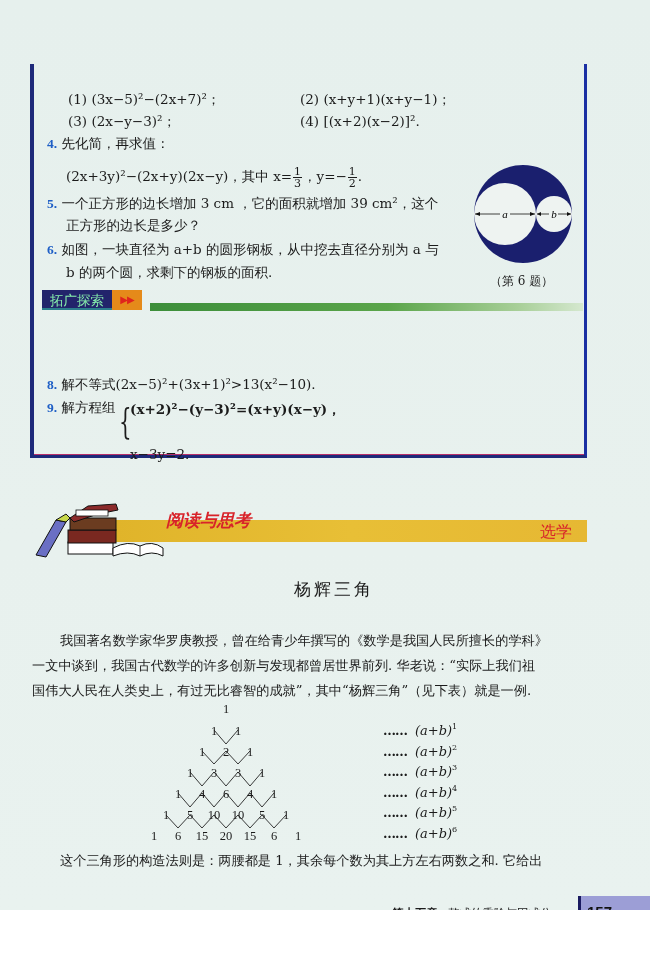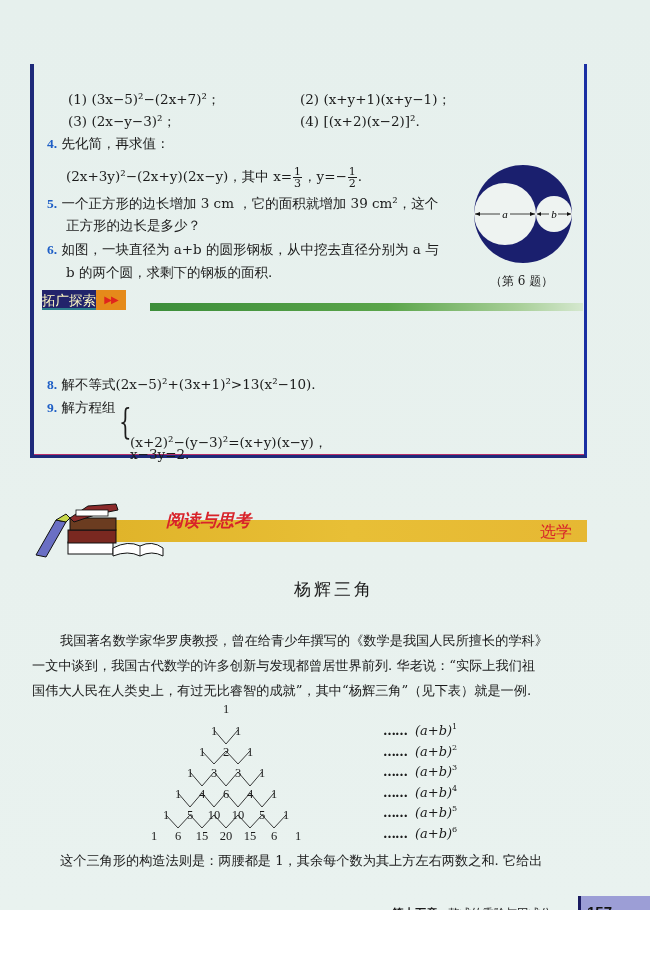--- a/index.html
+++ b/index.html
@@ -37,22 +37,22 @@
 
   
   .fig { position: absolute; left: 473px; top: 164px; width: 100px; height: 100px; }
   .fig-cap { position: absolute; left: 490px; top: 273px; font-size: 12px; }
 
   
   .explore {
     position: absolute; left: 42px; top: 290px; height: 20px; display: flex; align-items: stretch;
   }
   .explore .title {
-    background: #22246b; color: #fef9c3; font-family: "DejaVu Sans", sans-serif; font-size: 13.5px;
-    padding: 1px 0; line-height: 18px; border-bottom: 2px solid #2c7e8c;
+    background: #22246b; color: #86efac; font-family: "DejaVu Sans", sans-serif; font-size: 13.5px;
+    padding: 1px 8px; line-height: 18px; border-bottom: 2px solid #2c7e8c;
   }
   .explore .arrows {
     background: #e58a1a; width: 30px; color: #e0241c; font-size: 10px; line-height: 20px; text-align: center; letter-spacing: -1px;
   }
   .explore-bar {
     position: absolute; left: 150px; top: 303px; width: 433px; height: 8px;
     background: linear-gradient(90deg, #3c8e3a 0%, #5aa54a 55%, #a8cf98 85%, #d5e8cf 100%);
   }
 
   
@@ -164,21 +164,21 @@
 
   <div class="line" style="left:47px;top:355px;">
     <span class="num">8.</span>
     <span>解不等式(2x−5)²+(3x+1)²&gt;13(x²−10).</span>
   </div>
   <div class="line" style="left:47px;top:378px;">
     <span class="num">9.</span>
     <span>解方程组</span>
   </div>
   <div class="brace">{</div>
-  <div class="line" style="left:130px;top:413px;">(x+2)²−(y−3)²=(x+y)(x−y)，</div>
+  <div class="line" style="left:130px;top:380px;font-weight:bold;">(x+2)²−(y−3)²=(x+y)(x−y)，</div>
   <div class="line" style="left:130px;top:425px;">x−3y=2.</div>
 
   <div class="read-bar"></div>
   <svg class="books" viewBox="0 0 140 60">
     <polygon points="8,55 28,20 38,22 18,57" fill="#6a6fc4" stroke="#111" stroke-width="1"></polygon>
     <polygon points="28,20 38,14 42,18 38,22" fill="#c8d84a" stroke="#111" stroke-width="1"></polygon>
     <rect x="40" y="42" width="45" height="12" fill="#fff" stroke="#111" stroke-width="1"></rect>
     <rect x="40" y="30" width="48" height="13" fill="#7a2820" stroke="#111" stroke-width="1"></rect>
     <rect x="42" y="18" width="46" height="12" fill="#6b3c20" stroke="#111" stroke-width="1"></rect>
     <polygon points="42,18 60,6 88,4 90,10 70,14 46,22" fill="#8b2a2a" stroke="#111" stroke-width="1"></polygon>

